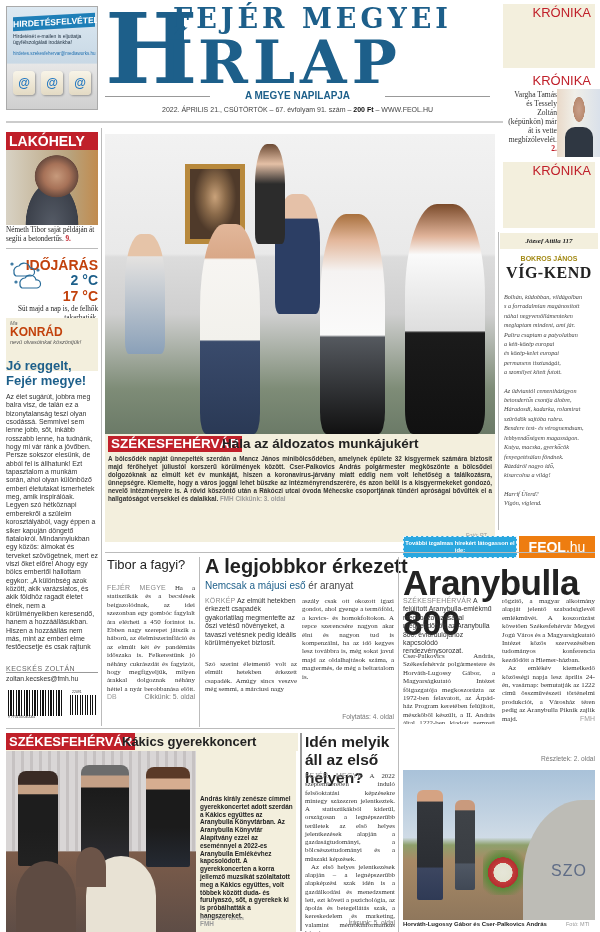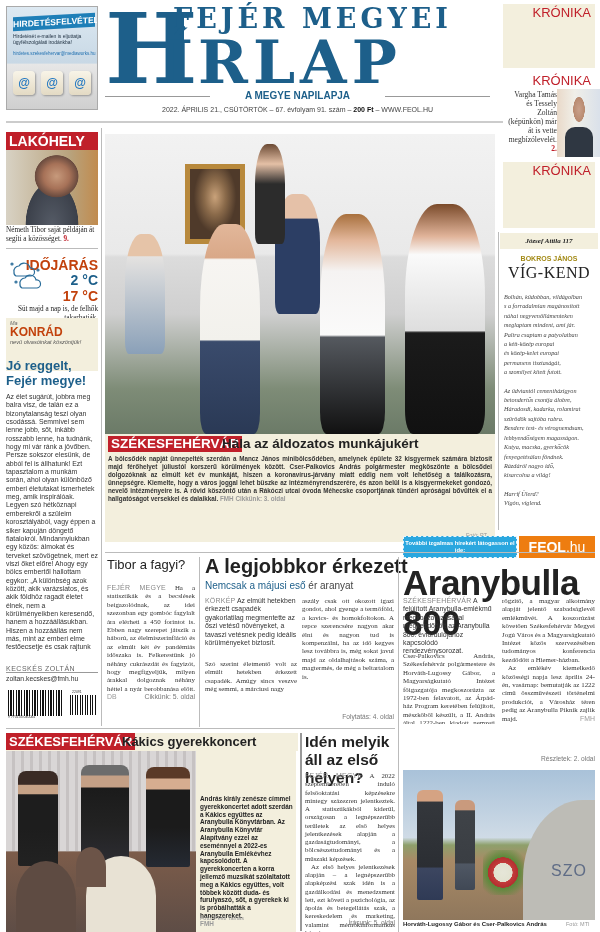--- a/index.html
+++ b/index.html
@@ -48,21 +48,21 @@
 .kid{position:absolute;border-radius:40% 40% 10% 10%}
 #main-caption-bar{left:105px;top:434px;width:390px;height:108px;background:#f3efdd}
 #main-kicker{left:108px;top:436px;background:#c0202a;color:#fff;font-family:"Liberation Sans",sans-serif;font-weight:bold;font-size:13.5px;padding:0 3px;line-height:16px}
 #main-title{left:222px;top:436px;font-family:"Liberation Sans",sans-serif;font-weight:bold;font-size:13.5px;line-height:16px;color:#222}
 #main-text{left:108px;top:455px;width:384px;font-family:"Liberation Sans",sans-serif;font-size:6.3px;line-height:8px;color:#333;text-align:justify;font-weight:bold}
 
 
 #poem{left:500px;top:233px;width:98px}
 #poem .hdr{background:#f3efdd;text-align:center;font-style:italic;font-weight:bold;font-size:7px;padding:4px 0}
 #poem .author{text-align:center;font-family:"Liberation Sans",sans-serif;font-weight:bold;color:#a38a16;font-size:7px;margin-top:6px}
-#poem .title{text-align:center;font-weight:normal;font-size:16px;letter-spacing:.5px;margin-top:2px}
+#poem .title{text-align:center;font-weight:bold;font-size:16px;letter-spacing:.5px;margin-top:2px}
 #poem .lines{font-style:italic;font-size:6.2px;line-height:9.4px;color:#444;margin-top:10px;padding-left:4px}
 #poem .lines div.gap{height:9px}
 
 
 #feol{left:403px;top:536px;width:192px;height:22px}
 #feol .l{position:absolute;left:0;top:0;width:114px;height:22px;background:#2aa7df;border:1px dashed #e8f4fb;color:#fff;font-family:"Liberation Sans",sans-serif;font-size:5.8px;font-weight:bold;text-align:center;line-height:7px;padding-top:3px}
 #feol .r{position:absolute;left:116px;top:0;width:76px;height:22px;background:#ee7d10;color:#fff;font-family:"Liberation Sans",sans-serif;font-size:14px;font-weight:bold;text-align:center;line-height:22px}
 
 
 .h-sans{font-family:"Liberation Sans",sans-serif;font-weight:bold;color:#222}
@@ -110,21 +110,21 @@
     <div style="position:absolute;left:8px;bottom:0;width:28px;height:30px;background:#2f3742;border-radius:10px 10px 0 0"></div>
   </div>
   <p style="width:50px;text-align:right;margin-top:2px"><span>Vargha Tamás és Tessely Zoltán (képünkön) már át is vette megbízólevelét.</span> <span class="pg">2.</span></p>
 </div>
 <div class="kron" style="top:162px;height:66px">
   <h3>KRÓNIKA</h3>
 </div>
 
 <div class="sect" style="left:6px;top:132px;width:92px;height:18px;font-size:14px;line-height:18px;padding-left:3px">LAKÓHELY</div>
 <div id="lako-photo" class="abs"></div>
-<div class="abs" style="left:6px;top:226px;width:92px;font-size:7.2px;line-height:9px"><span>Németh Tibor saját példáján át segíti a közösséget.</span> <span class="pg">9.</span></div>
+<div class="abs" style="left:6px;top:226px;width:92px;font-size:7.2px;line-height:9px"><span>Németh Tibor saját példáján át segíti a betondertűs.</span> <span class="pg">9.</span></div>
 <div class="hr" style="left:6px;top:248px;width:92px"></div>
 
 <div id="weather" class="abs">
   <div class="sans red" style="text-align:right;font-weight:bold;font-size:14px;line-height:15px">IDŐJÁRÁS</div>
   <div class="sans blue" style="text-align:right;font-weight:bold;font-size:14px;line-height:15px">2 °C</div>
   <div class="sans red" style="text-align:right;font-weight:bold;font-size:14px;line-height:16px">17 °C</div>
   <svg style="position:absolute;left:2px;top:0" width="34" height="32">
     <g fill="none" stroke="#2a6d9a" stroke-width="1.2">
       <path d="M6 14 a5 5 0 0 1 5-6 a6 6 0 0 1 11 2 a4 4 0 0 1 1 8 H8 a4 4 0 0 1-2-4z"></path>
       <path d="M12 26 a5 5 0 0 1 5-6 a6 6 0 0 1 11 2 a4 4 0 0 1 1 8 H14 a4 4 0 0 1-2-4z"></path>

